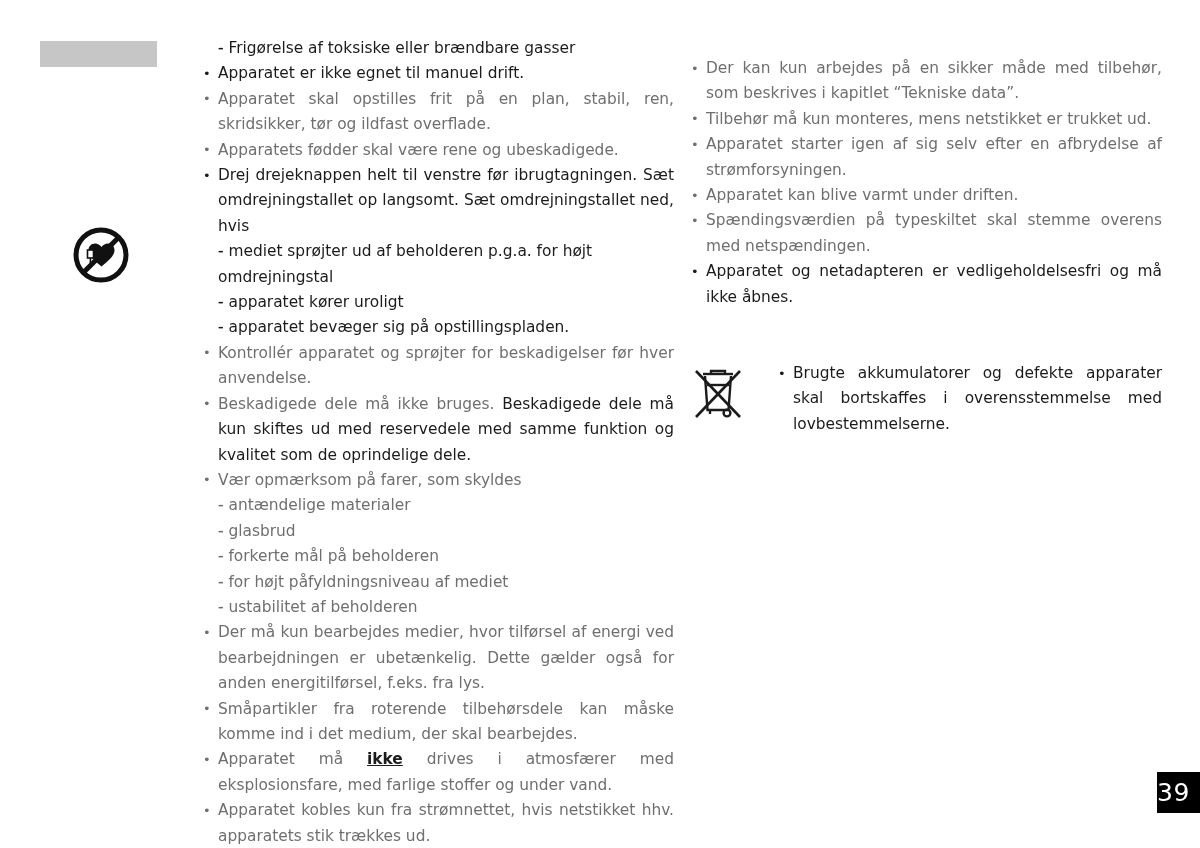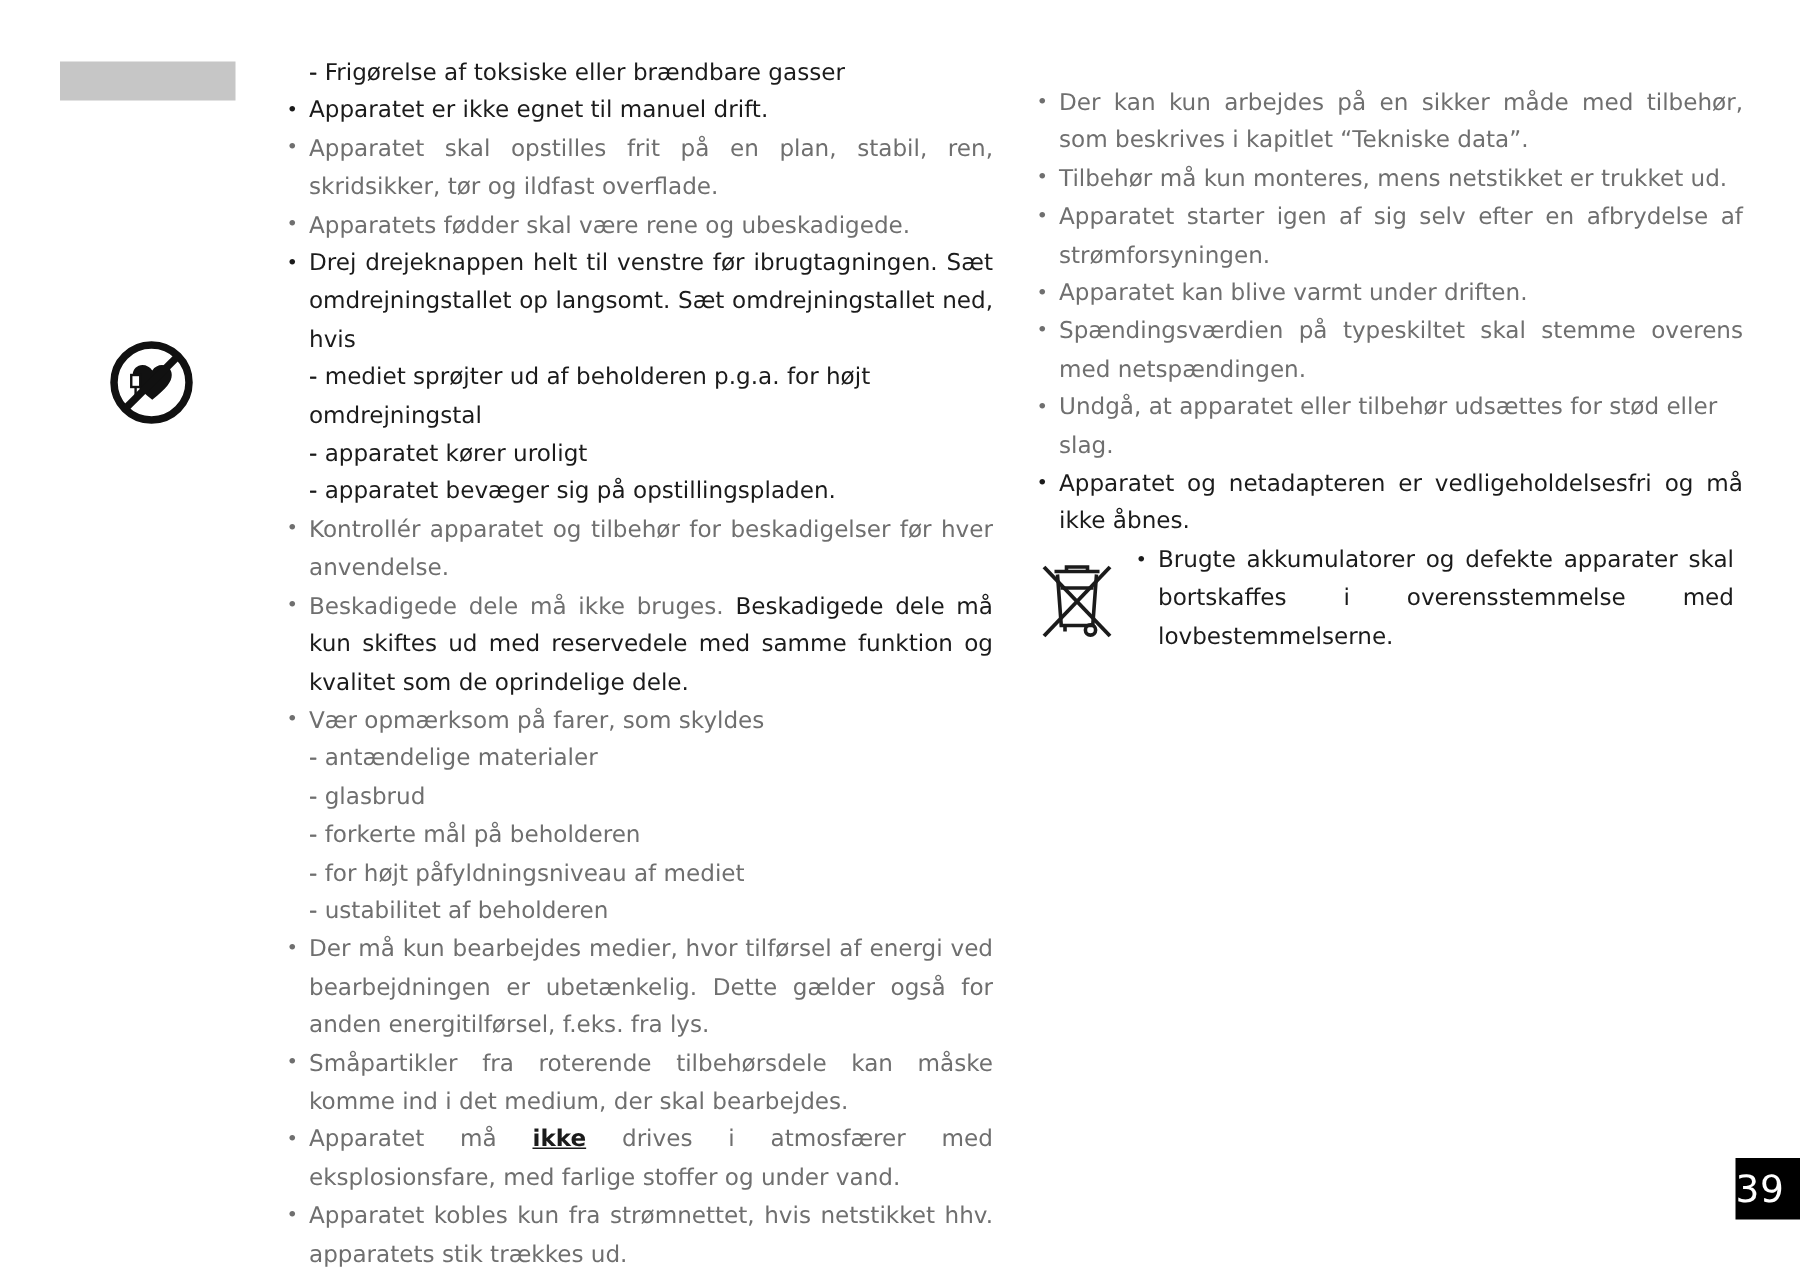--- a/index.html
+++ b/index.html
@@ -44,21 +44,21 @@
   }
   .margin-icon svg { display: block; width: 56px; height: 56px; }
 
   
   .col {
     position: absolute;
     top: 36px;
     font-size: 15.4px;
     line-height: 25.4px;
   }
-  .col-left  { left: 190px; width: 472px; }
+  .col-left  { left: 202px; width: 472px; }
   .col-right { left: 690px; width: 472px; margin-top: 20px; }
 
   
   ul.blist {
     list-style: none;
     margin: 0;
     padding: 0;
   }
   ul.blist li {
     position: relative;
@@ -99,21 +99,22 @@
 
   b, .b { font-weight: bold; text-decoration: underline; }
 
   
   .weee-block {
     position: absolute;
     left: 690px;
     top: 361px;
     width: 472px;
     display: flex;
-    align-items: center;
+    align-items: flex-start;
+    gap: 21px;
   }
   .weee-icon {
     width: 56px;
     height: 60px;
     flex: 0 0 56px;
     margin-top: 2px;
   }
   .weee-icon svg { display: block; width: 56px; height: 60px; }
   .weee-text {
     margin-left: 10px;
@@ -170,21 +171,21 @@
       <li class="bullet gray"><span>Apparatets fødder skal være rene og ubeskadigede.</span></li>
 
       <li class="bullet dark just"><span>Drej drejeknappen helt til venstre før ibrugtagningen. Sæt omdrejningstallet op langsomt. Sæt omdrejningstallet ned, hvis</span></li>
 
       <li class="dash dark"><span>- mediet sprøjter ud af beholderen p.g.a. for højt omdrejningstal</span></li>
 
       <li class="dash dark"><span>- apparatet kører uroligt</span></li>
 
       <li class="dash dark"><span>- apparatet bevæger sig på opstillingspladen.</span></li>
 
-      <li class="bullet gray just"><span>Kontrollér apparatet og tilbehør for beskadigelser før hver anvendelse.</span></li>
+      <li class="bullet gray just"><span>Kontrollér apparatet og sprøjter for beskadigelser før hver anvendelse.</span></li>
 
       <li class="bullet gray just"><span class="gray">Beskadigede dele må ikke bruges.</span><span class="dark"> Beskadigede dele må kun skiftes ud med reservedele med samme funktion og kvalitet som de oprindelige dele.</span></li>
 
       <li class="bullet gray"><span>Vær opmærksom på farer, som skyldes</span></li>
 
       <li class="dash gray"><span>- antændelige materialer</span></li>
 
       <li class="dash gray"><span>- glasbrud</span></li>
 
       <li class="dash gray"><span>- forkerte mål på beholderen</span></li>
@@ -211,21 +212,20 @@
 
       <li class="bullet gray"><span>Tilbehør må kun monteres, mens netstikket er trukket ud.</span></li>
 
 
       <li class="bullet gray just"><span>Apparatet starter igen af sig selv efter en afbrydelse af strømforsyningen.</span></li>
 
       <li class="bullet gray"><span>Apparatet kan blive varmt under driften.</span></li>
 
       <li class="bullet gray just"><span>Spændingsværdien på typeskiltet skal stemme overens med netspændingen.</span></li>
 
-      <li class="bullet gray"><span>Undgå, at apparatet eller tilbehør udsættes for stød eller slag.</span></li>
 
       <li class="bullet dark just"><span>Apparatet og netadapteren er vedligeholdelsesfri og må ikke åbnes.</span></li>
 
     </ul>
   </div>
 
   <div class="weee-block">
     <div class="weee-icon">
       <svg viewBox="0 0 56 60" xmlns="http://www.w3.org/2000/svg">
         <g fill="none" stroke="#1b1b1b" stroke-width="2.4">

